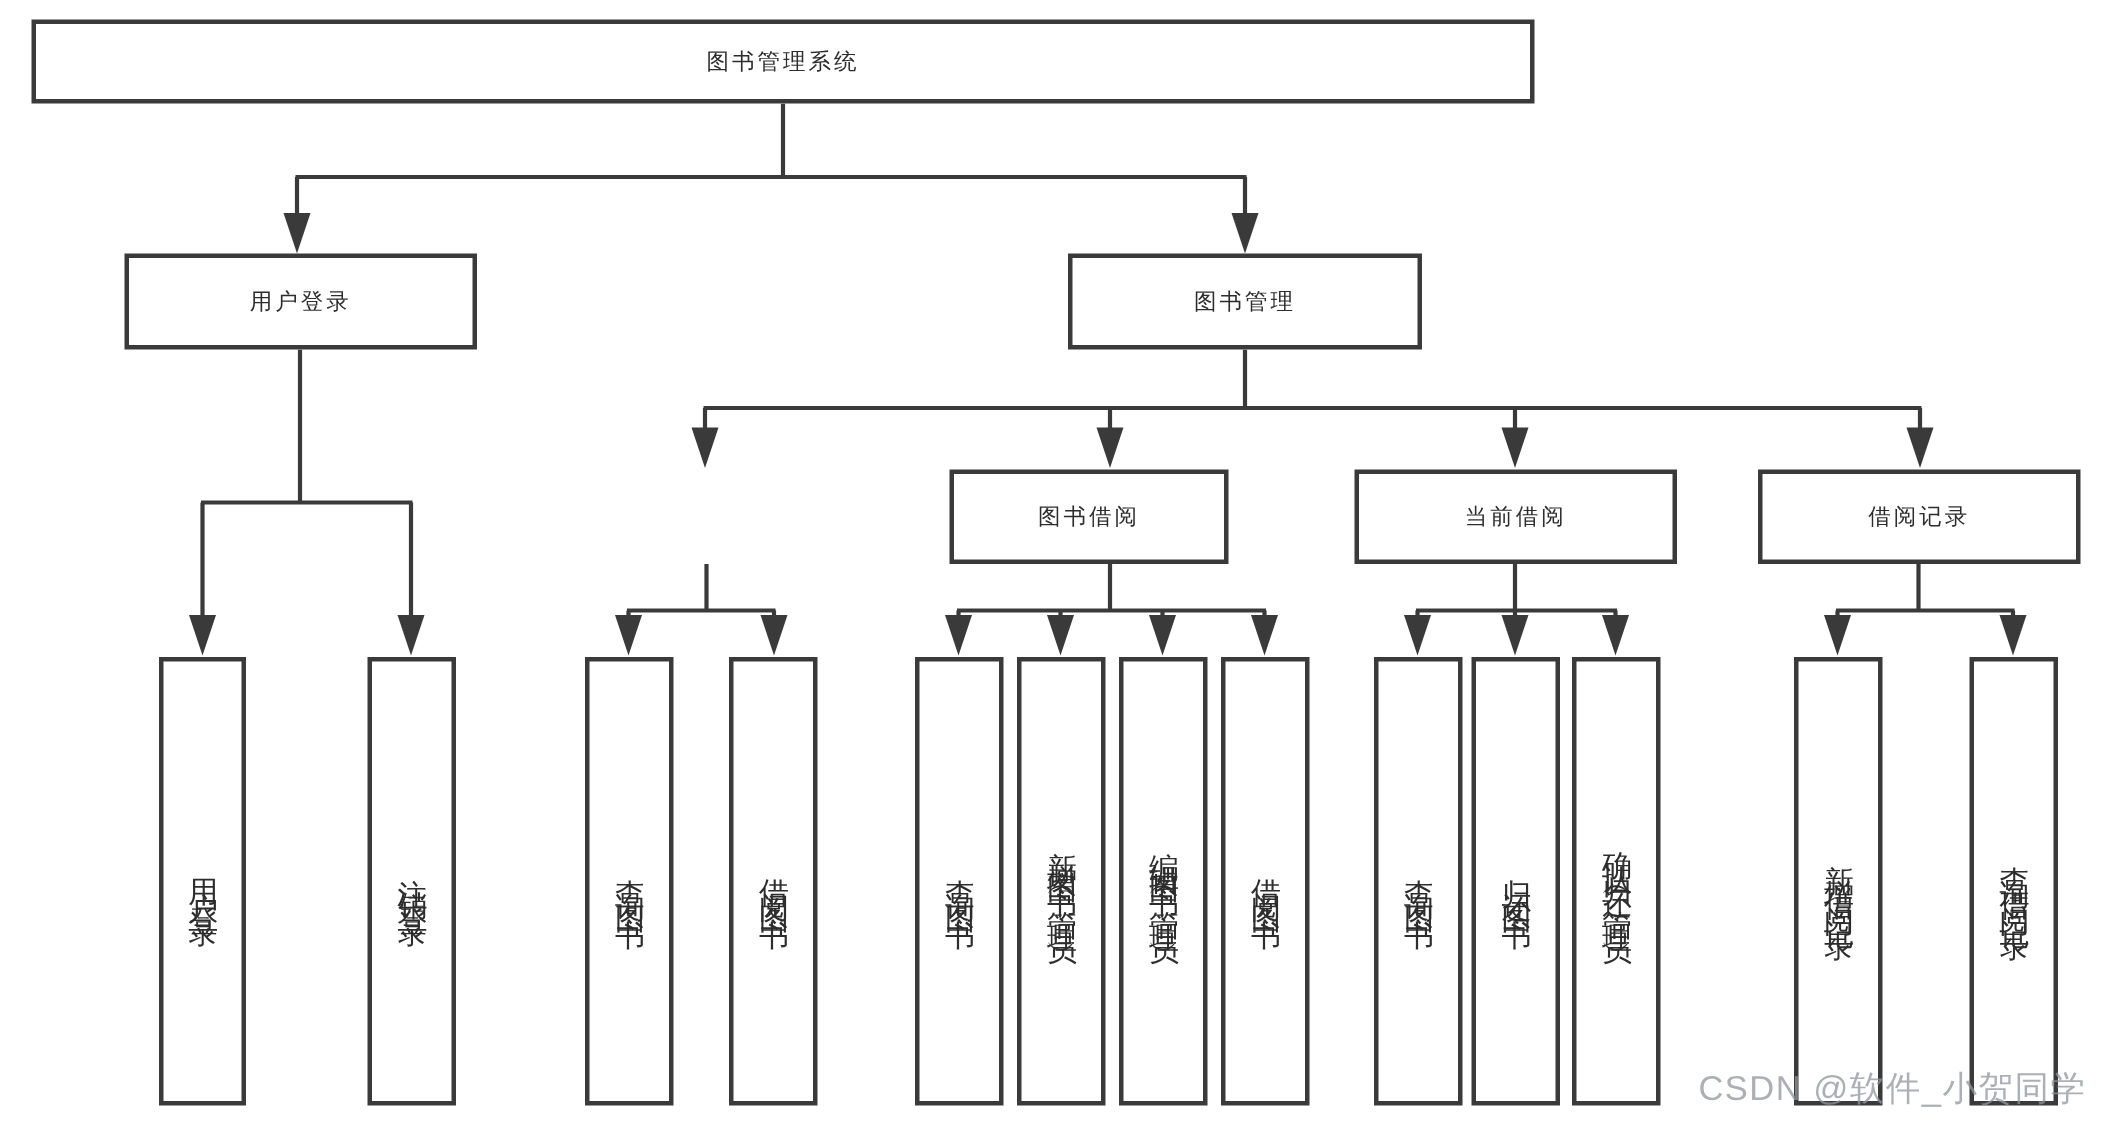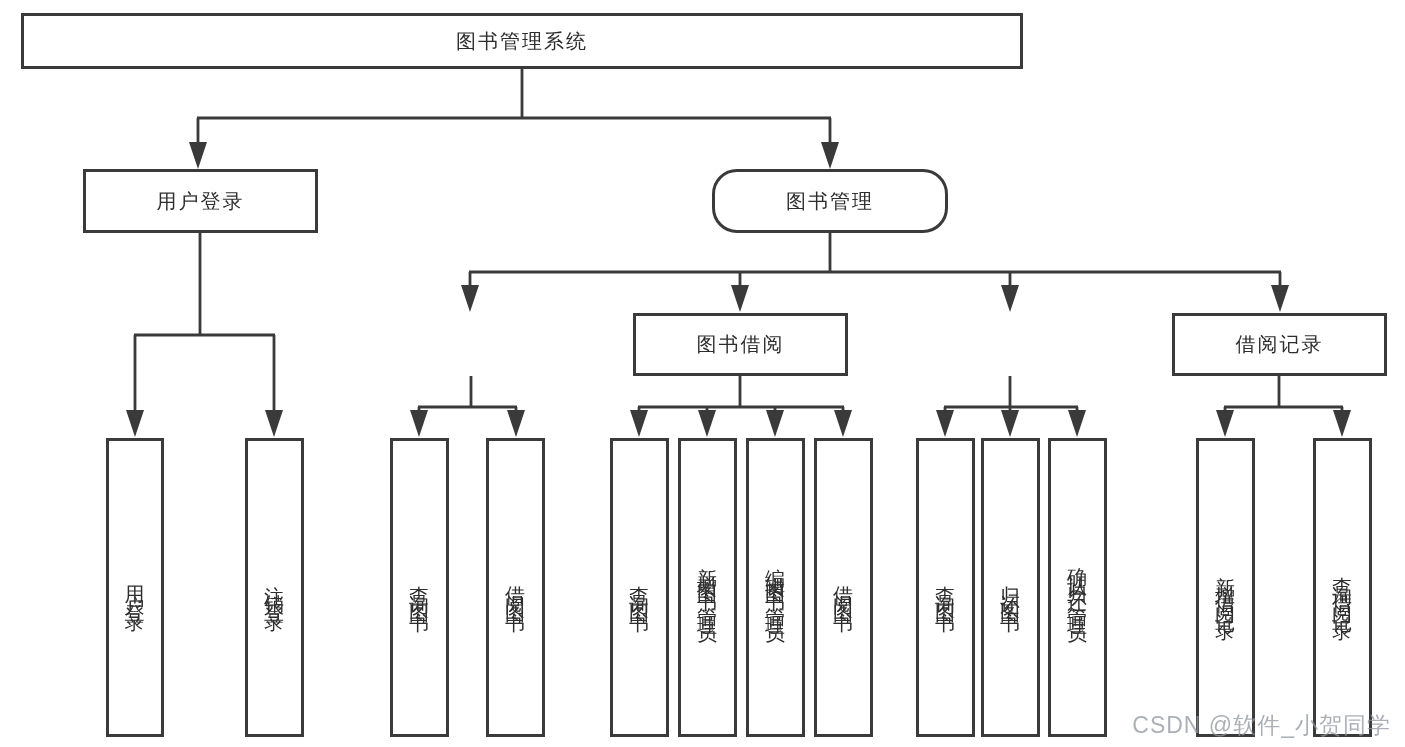--- a/index.html
+++ b/index.html
@@ -37,21 +37,21 @@
     position: absolute;
     box-sizing: border-box;
     border: 3px solid var(--box_border, #3a3a3a);
     background: var(--background, #ffffff);
     display: flex;
     align-items: center;
     justify-content: center;
     color: var(--text, #2d2d2d);
   }
   .node.h {
-    font-size: 20px;
+    font-size: 15px;
     letter-spacing: 2px;
   }
   .node.v {
     font-size: 20px;
     writing-mode: vertical-rl;
     text-orientation: mixed;
     letter-spacing: 9px;
     line-height: 1;
   }
   .node.v.long {
@@ -107,23 +107,24 @@
     <polygon points="1068,410 1086,410 1077,437"></polygon>
 
     <path d="M1279,376 L1279,407 M1224,407 L1343,407 M1225,407 L1225,413 M1342,407 L1342,413"></path>
     <polygon points="1216,410 1234,410 1225,437"></polygon>
     <polygon points="1333,410 1351,410 1342,437"></polygon>
   </svg>
 
   <div class="node h" style="left:21px; top:13px; width:1002px; height:56px;">图书管理系统</div>
 
   <div class="node h" style="left:83px; top:169px; width:235px; height:64px;">用户登录</div>
-  <div class="node h" style="left:712px; top:169px; width:236px; height:64px;border-radius:25px;">图书管理</div>
+  <div class="node h" style="left:712px; top:169px; width:236px; height:64px;">图书管理</div>
 
-  <div class="node h" style="left:633px; top:313px; width:215px; height:63px;font-family:Liberation Mono, monospace;">图书借阅</div>
+  <div class="node h" style="left:633px; top:313px; width:186px; height:63px;font-family:Liberation Mono, monospace;">图书借阅</div>
+  <div class="node h" style="left:903px; top:313px; width:215px; height:63px;">当前借阅</div>
   <div class="node h" style="left:1172px; top:313px; width:215px; height:63px;">借阅记录</div>
 
   <div class="node v" style="left:106px; top:438px; width:58px; height:299px;">用户登录</div>
   <div class="node v" style="left:245px; top:438px; width:59px; height:299px;">注销登录</div>
 
   <div class="node v" style="left:390px; top:438px; width:59px; height:299px;">查询图书</div>
   <div class="node v" style="left:486px; top:438px; width:59px; height:299px;">借阅图书</div>
 
   <div class="node v" style="left:610px; top:438px; width:59px; height:299px;">查询图书</div>
   <div class="node v long" style="left:678px; top:438px; width:59px; height:299px;">新增图书（管理员）</div>

